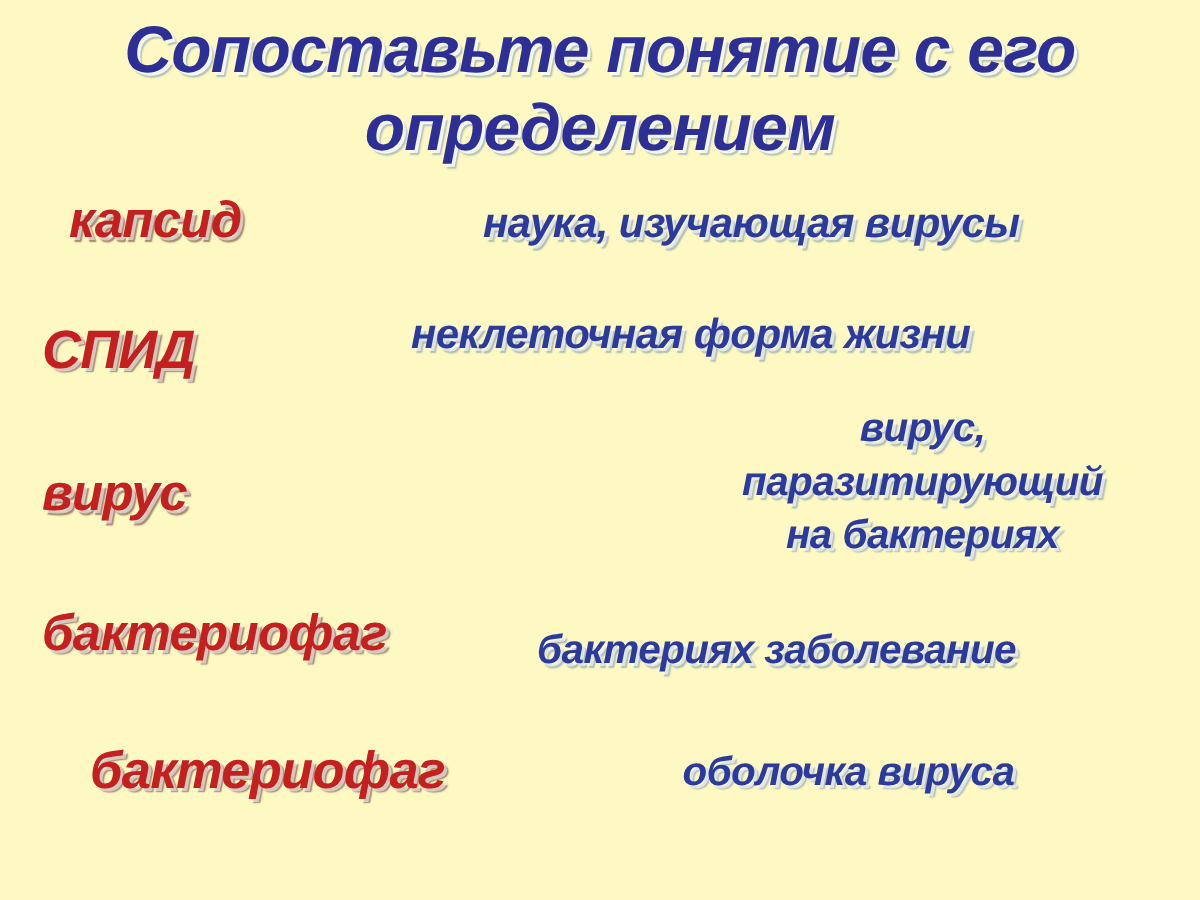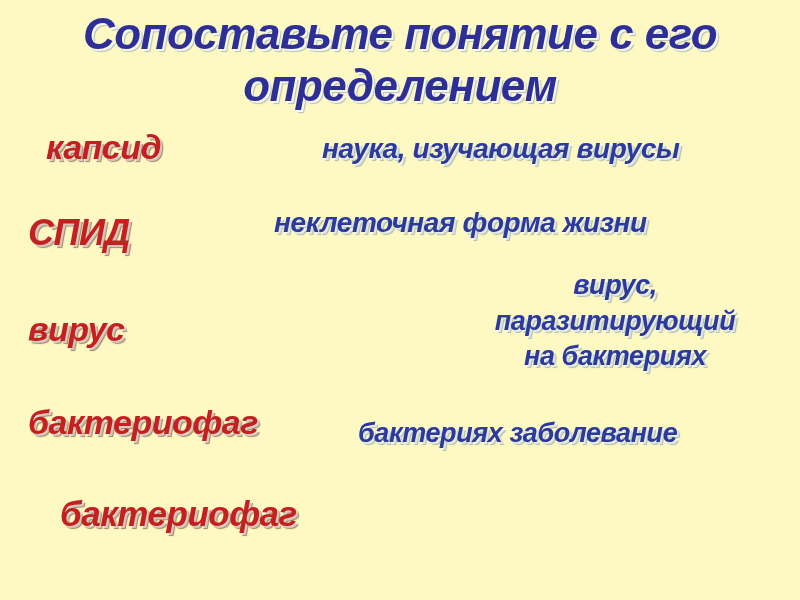--- a/index.html
+++ b/index.html
@@ -114,14 +114,15 @@
   <div class="def def-nekletoch">неклеточная форма жизни</div>
 
   <div class="def def-parazit">
     <span>вирус,</span>
     <span>паразитирующий</span>
     <span>на бактериях</span>
   </div>
 
   <div class="def def-zabolevanie">бактериях заболевание</div>
 
+  <div class="def def-obolochka">оболочка вируса</div>
 
 </div>
 
 </body></html>

